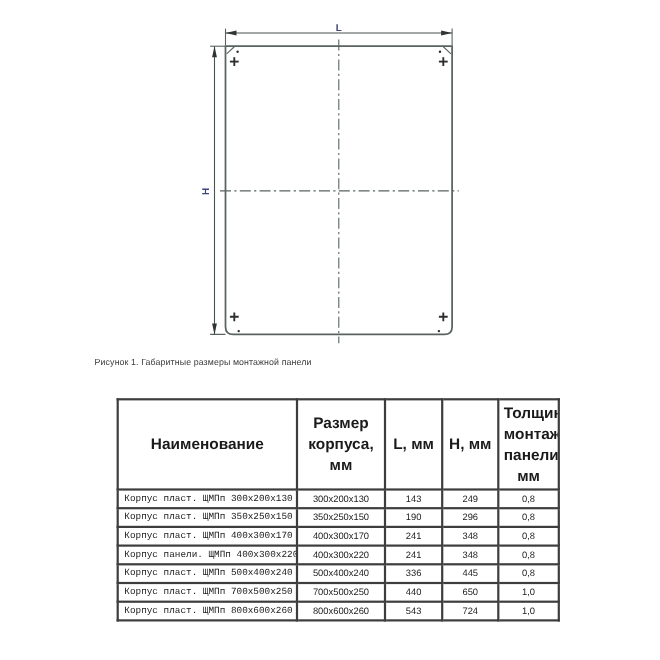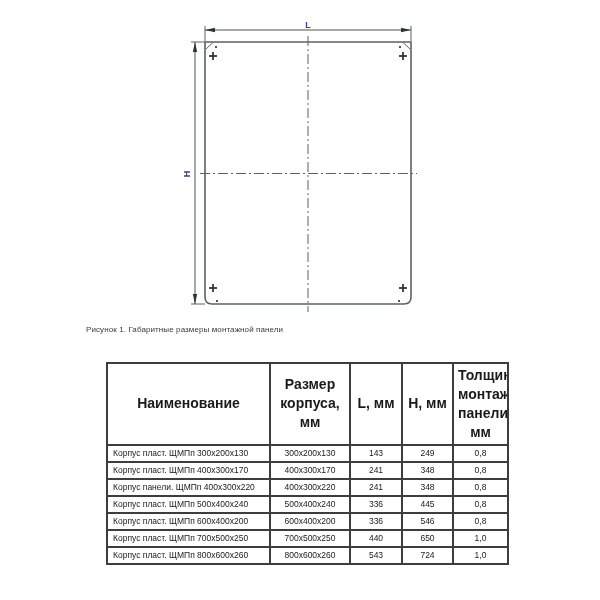--- a/index.html
+++ b/index.html
@@ -45,21 +45,21 @@
     overflow: hidden;
     white-space: nowrap;
   }
   .spec-table th {
     font-size: 14px; font-weight: bold;
     height: 56px; white-space: normal; line-height: 1.35;
     padding: 2px 4px;
     margin-top: 36px;
   }
   .spec-table td { height: 13px; }
-  .spec-table td.name-cell { text-align: left; padding-left: 5px; }
+  .spec-table td.name-cell { text-align: left; padding-left: 5px; font-family: Liberation Mono, monospace; }
 </style>
 </head>
 <body>
 
 <div class="page">
 
   <svg class="figure-svg" width="600" height="348" viewBox="0 0 600 348" aria-hidden="true">
 
     <g>
       <line class="thin" x1="205" y1="41" x2="205" y2="26"></line>
@@ -139,45 +139,45 @@
     </thead>
     <tbody>
         <tr>
           <td class="name-cell">Корпус пласт. ЩМПп 300x200x130</td>
           <td>300x200x130</td>
           <td>143</td>
           <td>249</td>
           <td>0,8</td>
         </tr>
         <tr>
+          <td class="name-cell">Корпус пласт. ЩМПп 350x250x150</td>
+          <td>350x250x150</td>
+          <td>190</td>
+          <td>296</td>
+          <td>0,8</td>
+        </tr>
+        <tr>
           <td class="name-cell">Корпус пласт. ЩМПп 400x300x170</td>
           <td>400x300x170</td>
           <td>241</td>
           <td>348</td>
           <td>0,8</td>
         </tr>
         <tr>
           <td class="name-cell">Корпус панели. ЩМПп 400x300x220</td>
           <td>400x300x220</td>
           <td>241</td>
           <td>348</td>
           <td>0,8</td>
         </tr>
         <tr>
           <td class="name-cell">Корпус пласт. ЩМПп 500x400x240</td>
           <td>500x400x240</td>
           <td>336</td>
           <td>445</td>
-          <td>0,8</td>
-        </tr>
-        <tr>
-          <td class="name-cell">Корпус пласт. ЩМПп 600x400x200</td>
-          <td>600x400x200</td>
-          <td>336</td>
-          <td>546</td>
           <td>0,8</td>
         </tr>
         <tr>
           <td class="name-cell">Корпус пласт. ЩМПп 700x500x250</td>
           <td>700x500x250</td>
           <td>440</td>
           <td>650</td>
           <td>1,0</td>
         </tr>
         <tr>

